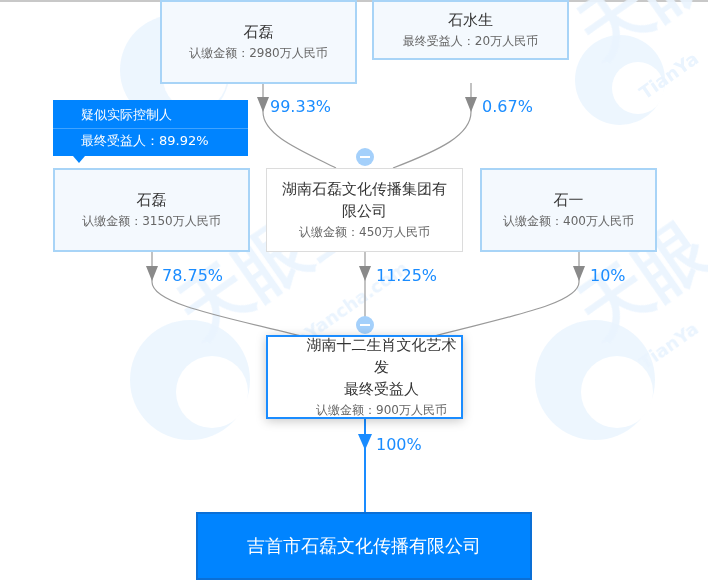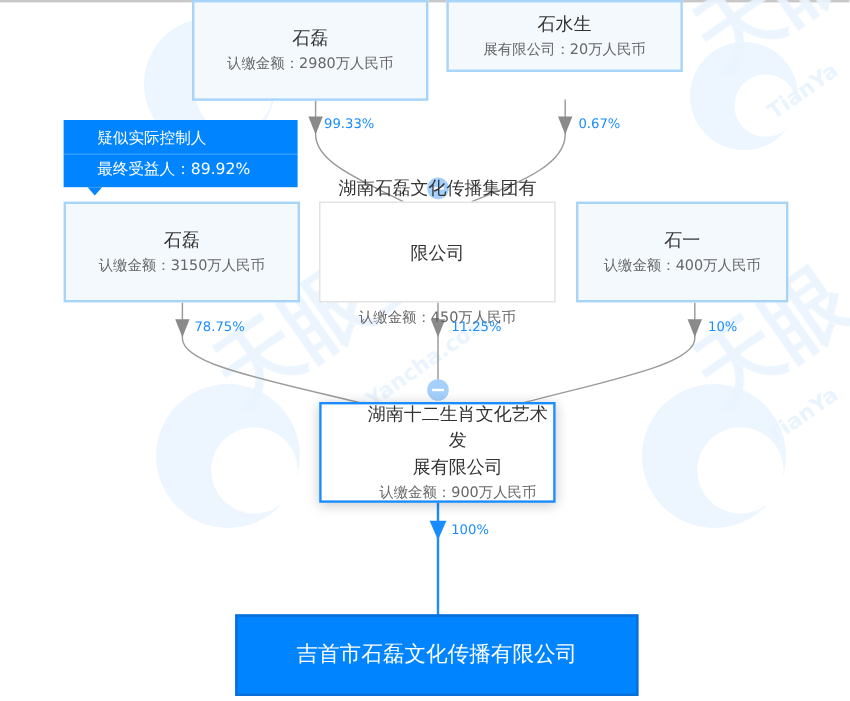--- a/index.html
+++ b/index.html
@@ -11,21 +11,21 @@
       position: absolute; text-align: center; display: flex; flex-direction: column;
       justify-content: center; align-items: center;
     }
     .node.person { background: #f4f9fe; border: 2px solid #a8d4f7; }
     .node.company { background: #ffffff; border: 1px solid #dcdcdc; }
     .node.focus { background: #ffffff; border: 2px solid #1a8cff; box-shadow: 0 2px 10px rgba(0,0,0,0.22); padding-left: 34px; }
     .node.target { background: #0084ff; border: 2px solid #0a6fd6; }
     .name { font-size: 15px; color: #333; line-height: 22px; }
     .amount { font-size: 12px; color: #666; line-height: 20px; }
     .target .name { color: #fff; font-size: 18px; }
-    .pct { position: absolute; font-size: 11px; color: #1a8cff; }
+    .pct { position: absolute; font-size: 16px; color: #1a8cff; }
     .badge {
       position: absolute; left: 53px; top: 100px; width: 195px; height: 56px;
       background: #0084ff; color: #fff; font-size: 13px; 
     }
     .badge .l1 { position: absolute; top: 6px; left: 28px; }
     .badge .l2 { position: absolute; top: 32px; left: 28px; }
     .badge .sep { position: absolute; left: 0; right: 0; top: 28px; height: 1px; background: rgba(255,255,255,0.25); }
     .badge-tail {
       position: absolute; left: 73px; top: 156px; width: 0; height: 0;
       border-left: 6px solid transparent; border-right: 6px solid transparent; border-top: 7px solid #0084ff;
@@ -88,56 +88,56 @@
 </svg>
 
 <div class="node person" style="left:160px;top:0;width:197px;height:84px;">
   <div class="name">石磊</div>
   <div class="amount">认缴金额：2980万人民币</div>
 </div>
 <div class="pct" style="left:270px;top:97px;">99.33%</div>
 
 <div class="node person" style="left:372px;top:0;width:197px;height:60px;">
   <div class="name">石水生</div>
-  <div class="amount">展有限公司：20万人民币</div>
+  <div class="amount">最终受益人：20万人民币</div>
 </div>
 <div class="pct" style="left:482px;top:97px;">0.67%</div>
 
 <div class="collapse" style="left:356px;top:148px;"></div>
 
 <div class="badge">
   <div class="l1">疑似实际控制人</div>
   <div class="sep"></div>
   <div class="l2">最终受益人：89.92%</div>
 </div>
 <div class="badge-tail"></div>
 
 <div class="node person" style="left:53px;top:168px;width:197px;height:84px;">
   <div class="name">石磊</div>
   <div class="amount">认缴金额：3150万人民币</div>
 </div>
 <div class="pct" style="left:162px;top:266px;">78.75%</div>
 
-<div class="node company" style="left:266px;top:168px;width:197px;height:84px;gap:32px;">
+<div class="node company" style="left:266px;top:168px;width:197px;height:84px;">
   <div class="name">湖南石磊文化传播集团有</div>
   <div class="name">限公司</div>
   <div class="amount">认缴金额：450万人民币</div>
 </div>
 <div class="pct" style="left:376px;top:266px;">11.25%</div>
 
 <div class="node person" style="left:480px;top:168px;width:177px;height:84px;">
   <div class="name">石一</div>
   <div class="amount">认缴金额：400万人民币</div>
 </div>
 <div class="pct" style="left:590px;top:266px;">10%</div>
 
 <div class="collapse" style="left:356px;top:316px;"></div>
 
 <div class="node focus" style="left:266px;top:335px;width:197px;height:84px;">
   <div class="name">湖南十二生肖文化艺术发</div>
-  <div class="name">展有限公司</div>
+  <div class="name">最终受益人</div>
   <div class="amount">认缴金额：900万人民币</div>
 </div>
 <div class="pct" style="left:376px;top:435px;">100%</div>
 
 <div class="node target" style="left:196px;top:512px;width:336px;height:68px;">
   <div class="name">吉首市石磊文化传播有限公司</div>
 </div>
 
 </body></html>

